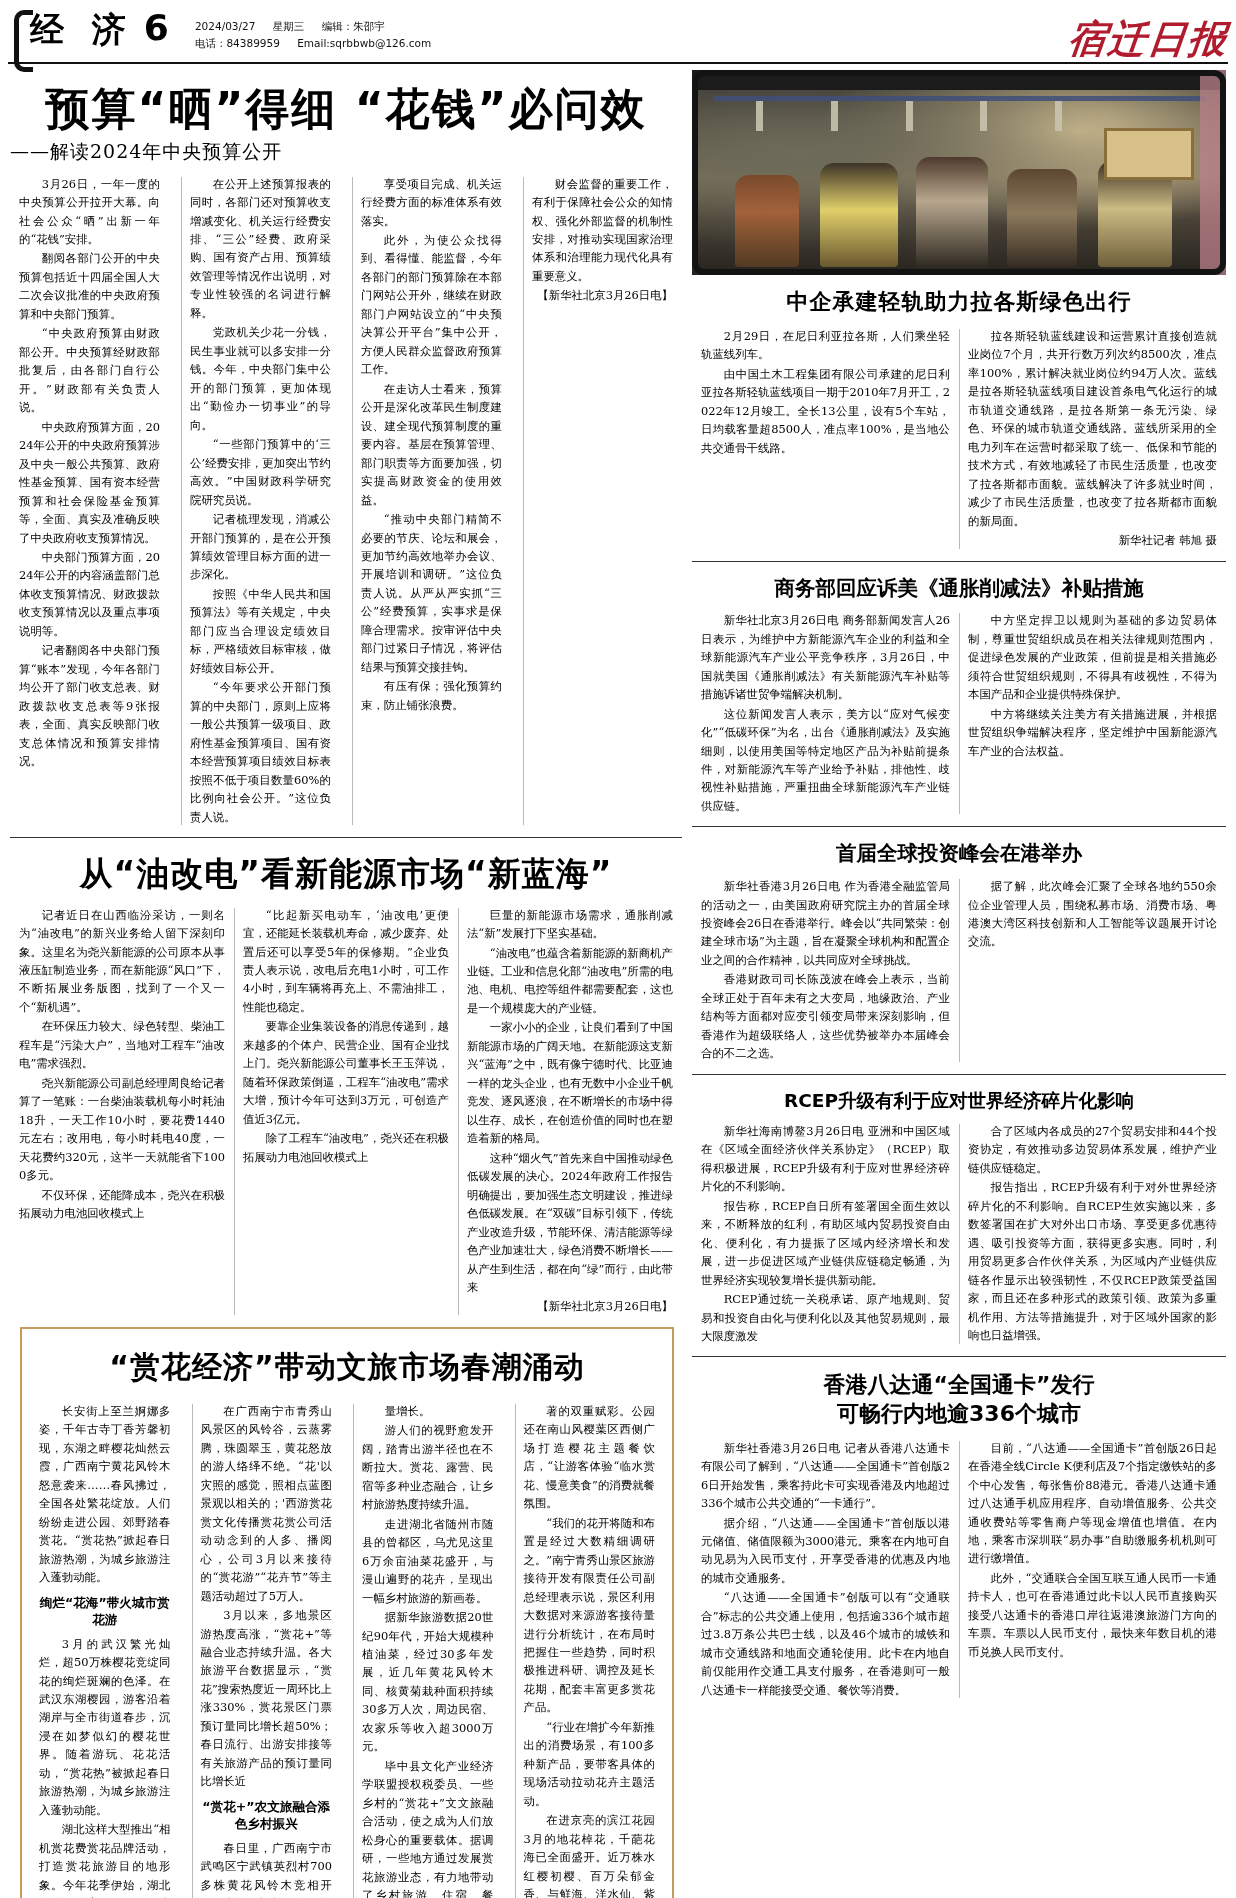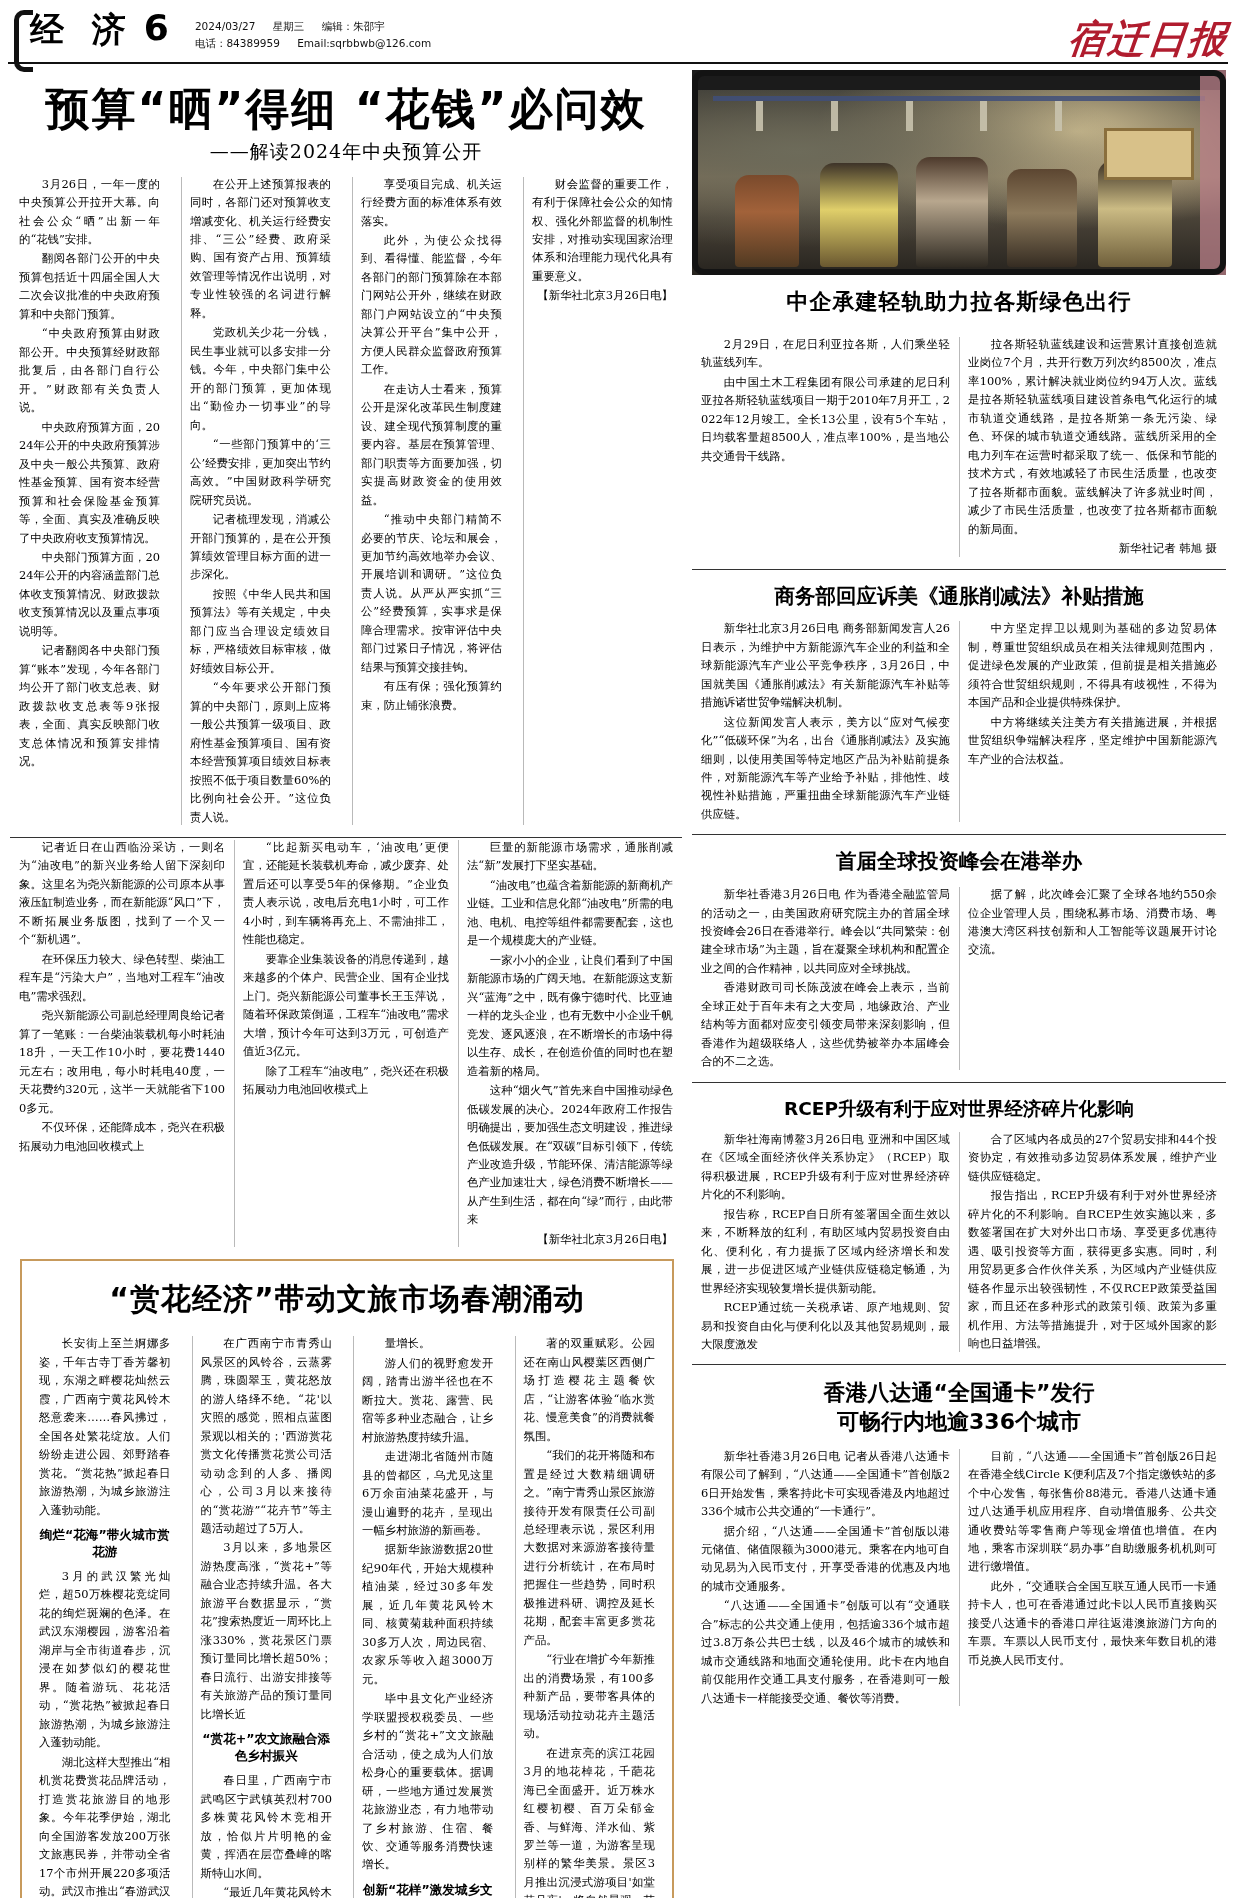--- a/index.html
+++ b/index.html
@@ -54,21 +54,21 @@
   .right-zone { width: 534px; }
 
   
   .headline-1 {
     text-align:center;
     font-family:"DejaVu Sans","Liberation Sans",sans-serif;
     font-weight:700; font-size:44px; letter-spacing:2px;
     padding: 14px 0 4px; line-height:1.15;
   }
   .subhead-1 {
-    text-align:center; font-size:19px; padding-bottom:10px;
+    text-align:left; font-size:19px; padding-bottom:10px;
     font-family:"DejaVu Serif","Liberation Serif",serif;
     letter-spacing:1px;
   }
   .headline-2 {
     text-align:center;
     font-family:"DejaVu Sans","Liberation Sans",sans-serif;
     font-weight:700; font-size:33px; letter-spacing:1px;
     padding: 16px 0 12px; line-height:1.2;
   }
 
@@ -77,21 +77,21 @@
   .cols-4 > .col { width:25%; padding: 0 9px; position:relative; }
   .cols-4 > .col + .col::before{
     content:""; position:absolute; left:0; top:2px; bottom:2px; width:1px; background:#b9b9b9;
   }
   .cols-3 { display:flex; }
   .cols-3 > .col { width:33.3333%; padding: 0 9px; position:relative; }
   .cols-3 > .col + .col::before{
     content:""; position:absolute; left:0; top:2px; bottom:2px; width:1px; background:#b9b9b9;
   }
   .cols-2 { display:flex; }
-  .cols-2 > .col { width:50%; padding: 0 9px; position:relative;margin-top:8px; }
+  .cols-2 > .col { width:50%; padding: 0 9px; position:relative; }
   .cols-2 > .col + .col::before{
     content:""; position:absolute; left:0; top:2px; bottom:2px; width:1px; background:#b9b9b9;
   }
 
   p.bodytext {
     font-family:"DejaVu Serif","Liberation Serif",serif;
     font-size: 11.4px; line-height: 1.62;
     text-align: justify; text-indent: 2em;
     margin-bottom: 1px; word-break: break-all;
   }
@@ -213,20 +213,21 @@
           <div class="col">
             <p class="bodytext">财会监督的重要工作，有利于保障社会公众的知情权、强化外部监督的机制性安排，对推动实现国家治理体系和治理能力现代化具有重要意义。</p>
             <p class="bodytext sign">【新华社北京3月26日电】</p>
           </div>
         </div>
       </div>
 
       <hr class="thin">
 
       <div>
+        <div class="headline-2">从“油改电”看新能源市场“新蓝海”</div>
         <div class="cols-3">
           <div class="col">
             <p class="bodytext">记者近日在山西临汾采访，一则名为“油改电”的新兴业务给人留下深刻印象。这里名为尧兴新能源的公司原本从事液压缸制造业务，而在新能源“风口”下，不断拓展业务版图，找到了一个又一个“新机遇”。</p>
             <p class="bodytext">在环保压力较大、绿色转型、柴油工程车是“污染大户”，当地对工程车“油改电”需求强烈。</p>
             <p class="bodytext">尧兴新能源公司副总经理周良给记者算了一笔账：一台柴油装载机每小时耗油18升，一天工作10小时，要花费1440元左右；改用电，每小时耗电40度，一天花费约320元，这半一天就能省下1000多元。</p>
             <p class="bodytext">不仅环保，还能降成本，尧兴在积极拓展动力电池回收模式上</p>
           </div>
           <div class="col">
             <p class="bodytext">“比起新买电动车，‘油改电’更便宜，还能延长装载机寿命，减少废弃、处置后还可以享受5年的保修期。”企业负责人表示说，改电后充电1小时，可工作4小时，到车辆将再充上、不需油排工，性能也稳定。</p>
             <p class="bodytext">要靠企业集装设备的消息传递到，越来越多的个体户、民营企业、国有企业找上门。尧兴新能源公司董事长王玉萍说，随着环保政策倒逼，工程车“油改电”需求大增，预计今年可达到3万元，可创造产值近3亿元。</p>

